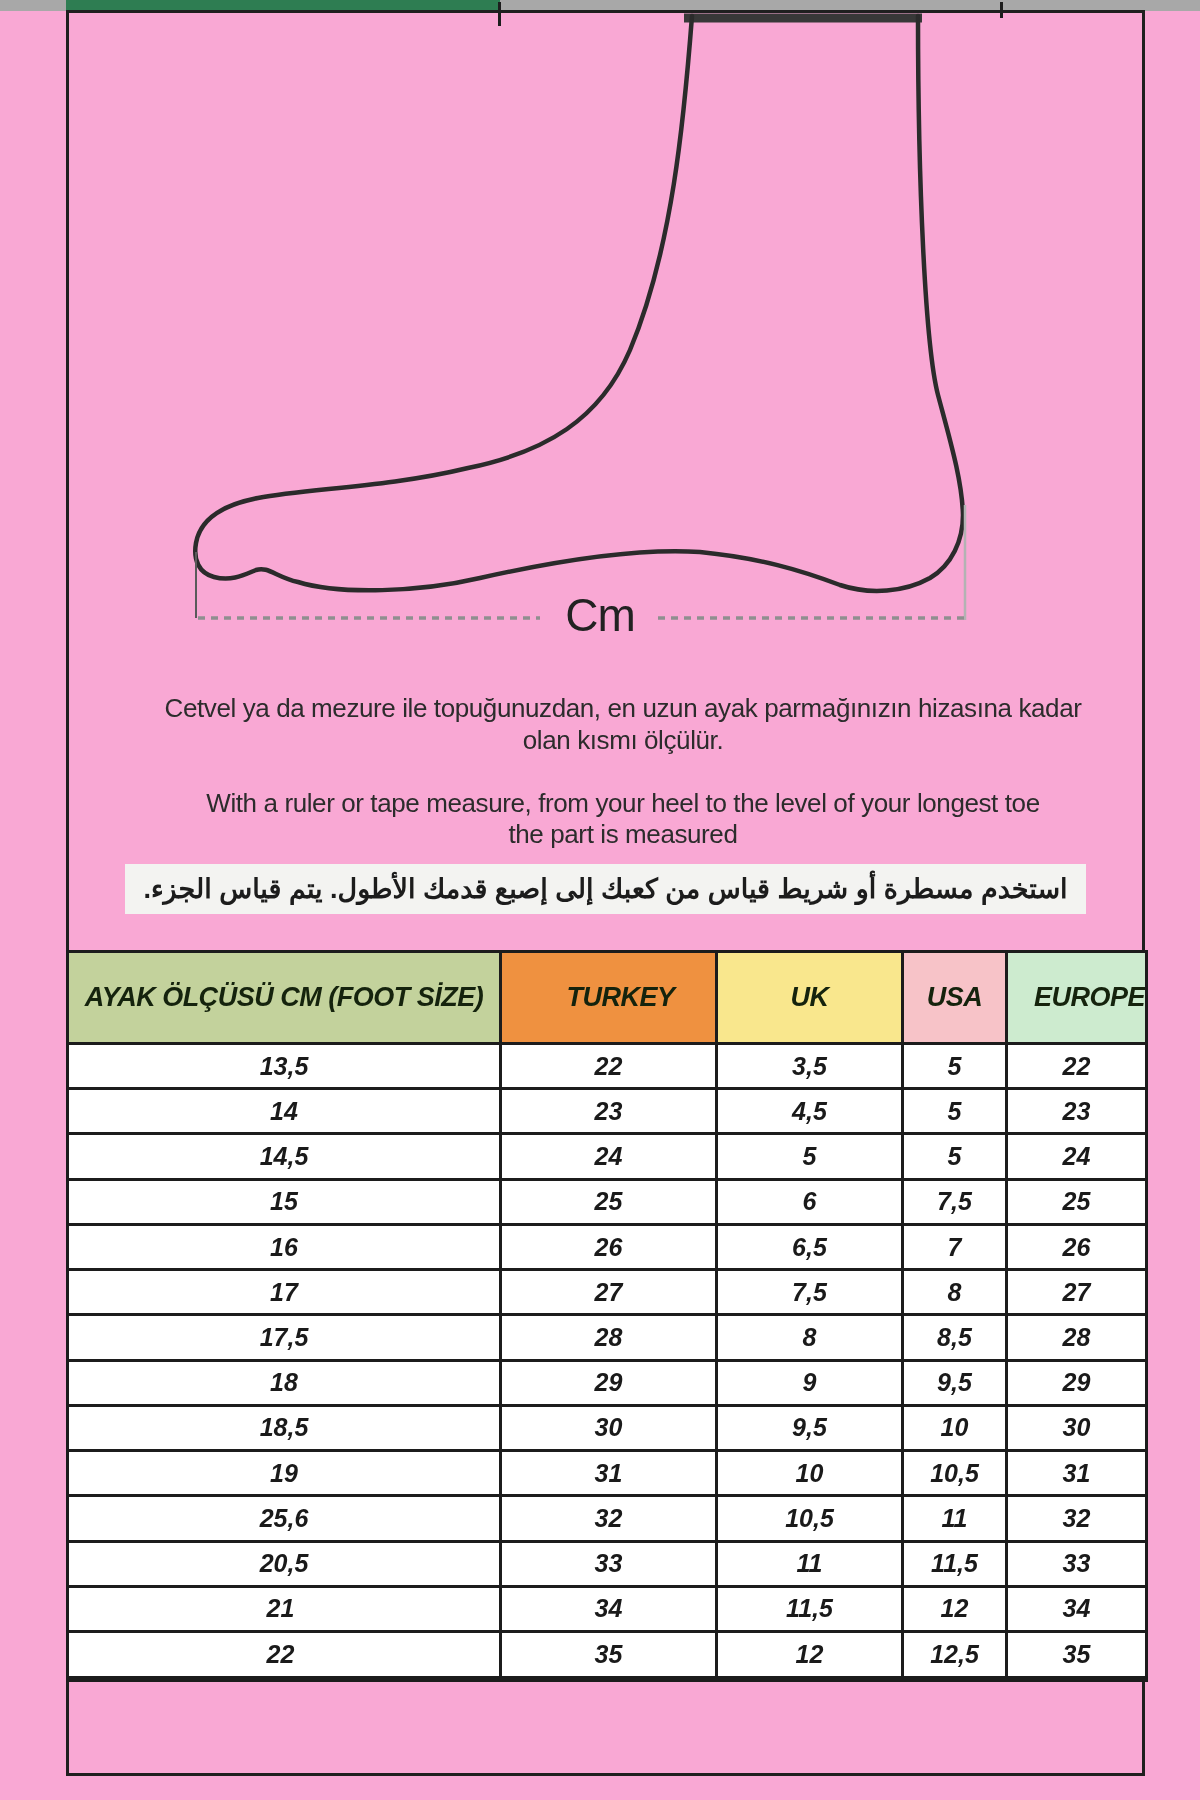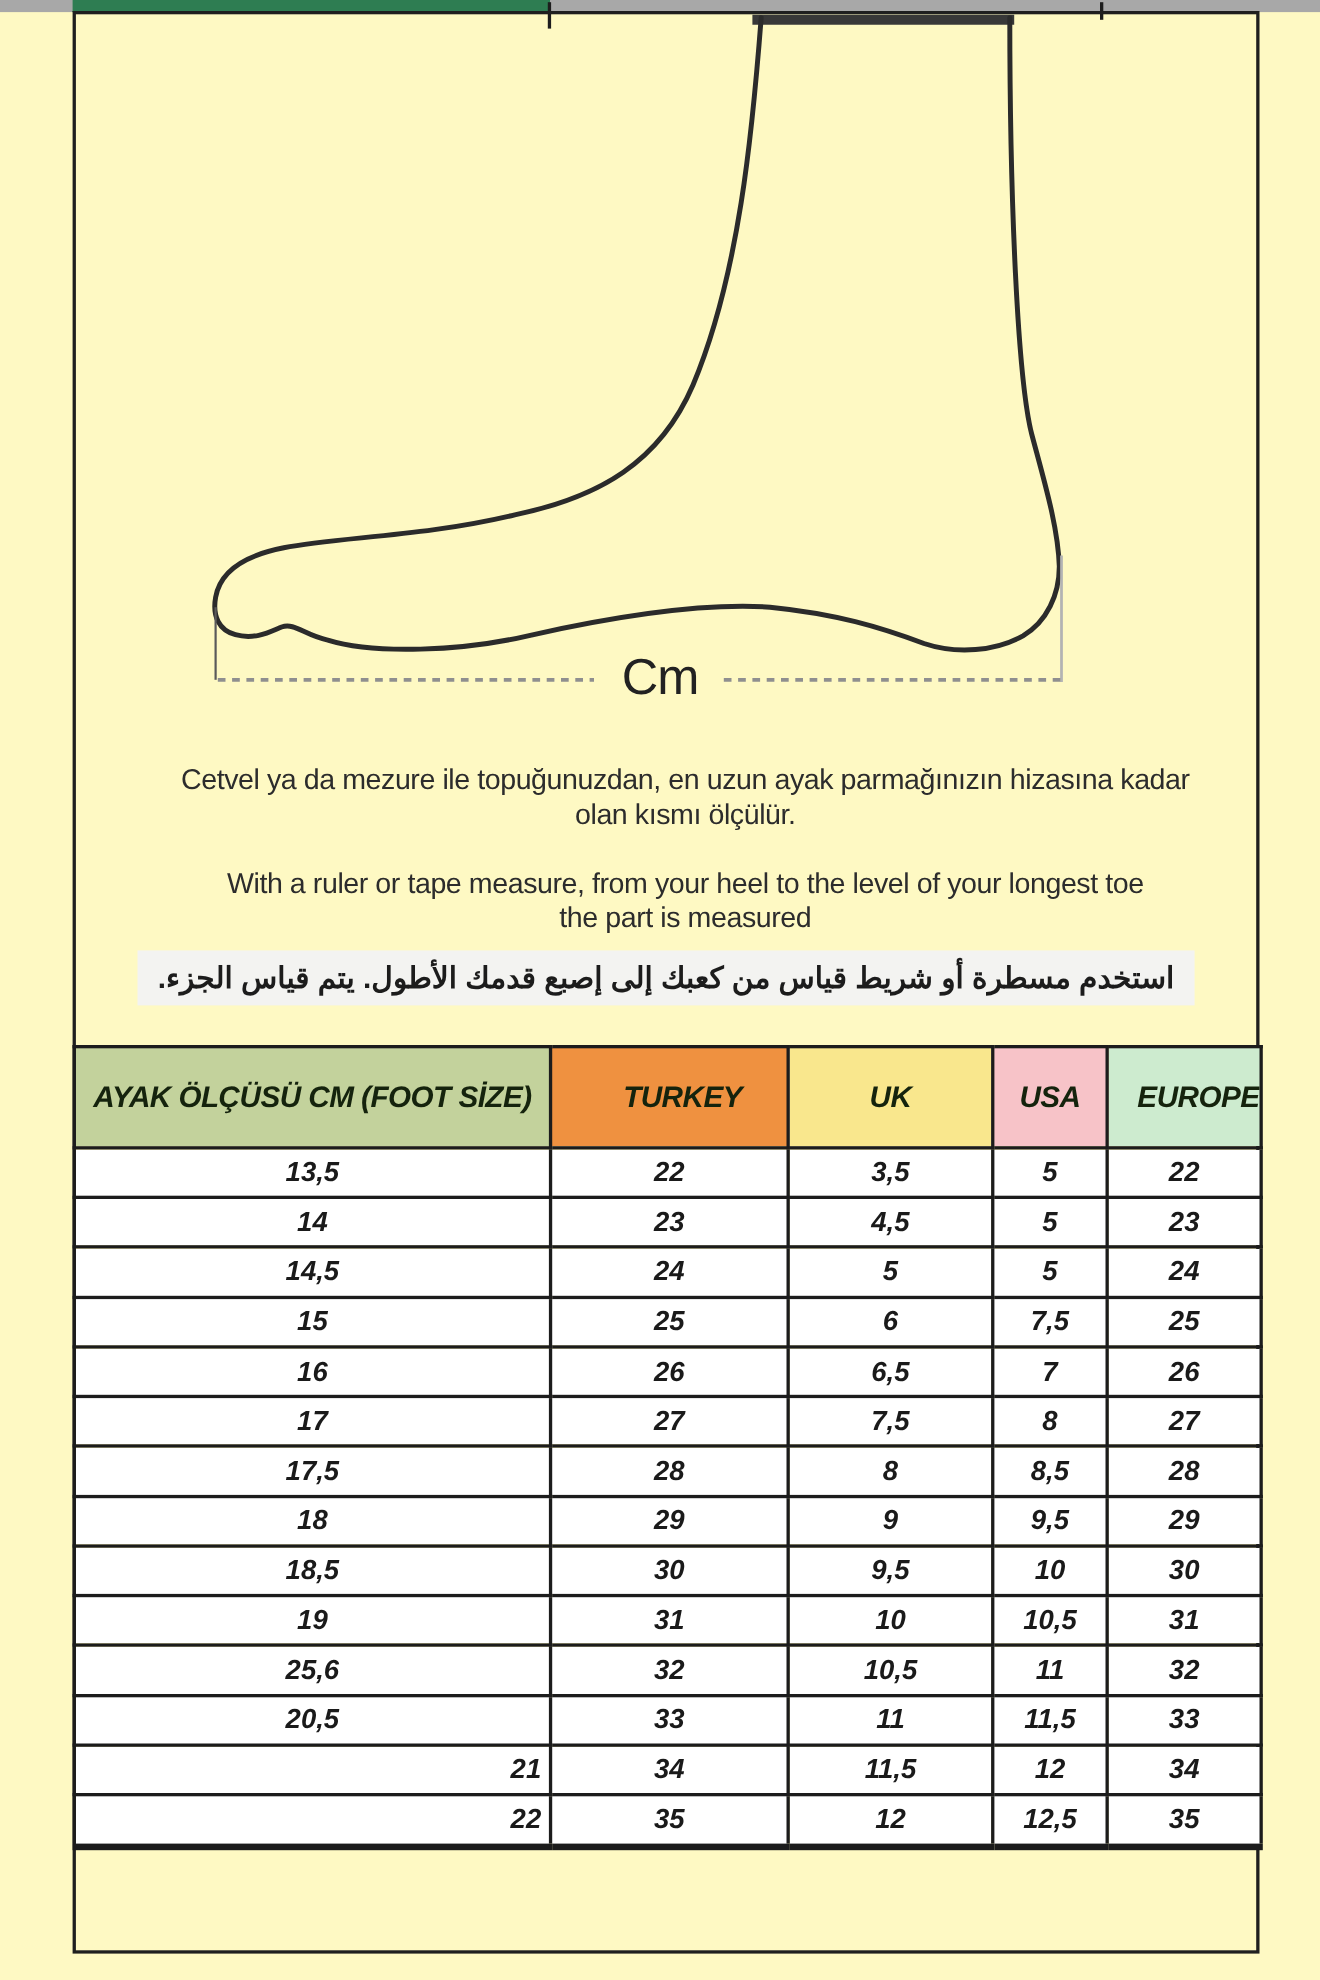--- a/index.html
+++ b/index.html
@@ -1,17 +1,17 @@
 <!DOCTYPE html>
 <html><head>
 <meta charset="utf-8">
 <style>
   html,body{margin:0;padding:0;background:#ffffff;}
   .page{
-    position:relative;width:1200px;height:1800px;background:#fef9c3;overflow:hidden;
+    position:relative;width:1200px;height:1800px;background:#f9a8d4;overflow:hidden;
     font-family:"Liberation Sans", sans-serif;color:#1d1d1d;
   }
   
   .gray-strip{position:absolute;left:0;top:0;width:1200px;height:11px;background:#a8a8a8;}
   .green-strip{position:absolute;left:66px;top:0;width:434px;height:10px;background:#2e7d52;border-bottom:1px solid #256641;}
   .tick{position:absolute;background:#1d1d1d;}
   .tick-1{left:498px;top:2px;width:3px;height:24px;}
   .tick-2{left:1000px;top:2px;width:3px;height:16px;}
   
   .border-box{
@@ -40,21 +40,21 @@
     position:absolute;left:66px;top:950px;width:1079px;height:732px;
     border-collapse:collapse;table-layout:fixed;font-style:italic;
   }
   .size-table th,.size-table td{
     border:3px solid #1c1c1c;text-align:center;vertical-align:middle;
     font-weight:bold;padding:0;overflow:hidden;white-space:nowrap;
   }
   .size-table th{height:89px;font-size:27px;letter-spacing:-0.5px;color:#15230d;}
   .size-table td{font-size:25px;color:#1a1a1a;background:#ffffff;}
   .size-table tr:last-child td{border-bottom-width:6px;}
-  .size-table td.ra{text-align:right;padding-right:7px;}
+  .size-table td.ra{text-align:center;padding-right:7px;}
 </style>
 </head>
 <body>
 
 <div class="page">
 
   <div class="gray-strip"></div>
   <div class="green-strip"></div>
   <div class="tick tick-1"></div>
   <div class="tick tick-2"></div>

